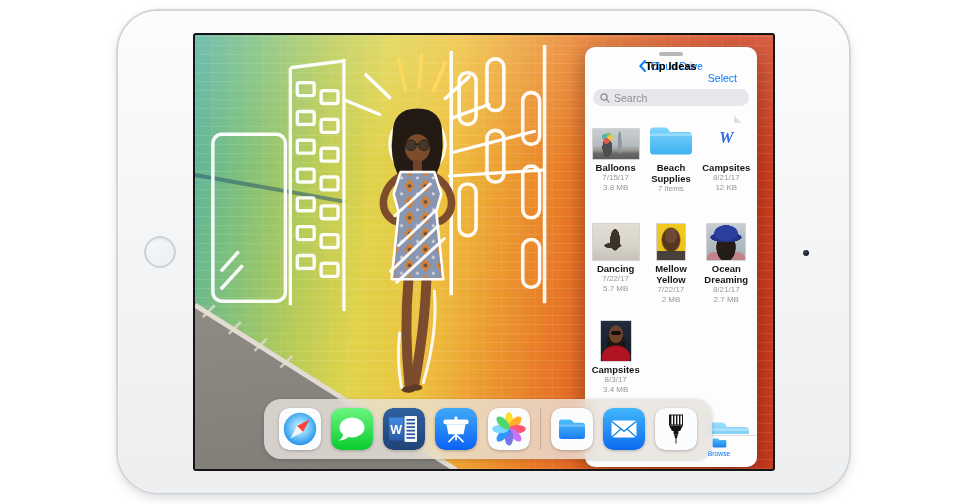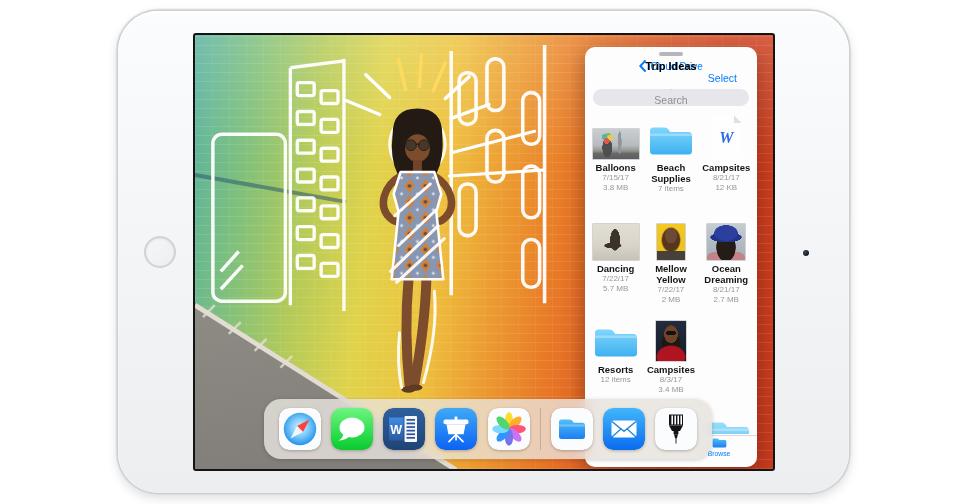--- a/index.html
+++ b/index.html
@@ -34,21 +34,21 @@
 
   
   .panel { position:absolute; left:390px; top:12px; width:172px; height:420px; border-radius:10px;
     background:#fdfdfd; box-shadow:0 6px 22px rgba(0,0,0,.35); z-index:5; }
   .handle { position:absolute; top:5px; left:74px; width:24px; height:3.5px; border-radius:2px; background:#a9a9ae; opacity:.85; }
   .nav { position:absolute; top:13px; left:0; right:0; height:20px; display:flex; align-items:center; padding:0 20px;flex-direction:column; }
   .back { display:flex; align-items:center; gap:2px; color:#007AFF; font-size:10px; cursor:default; }
   .navtitle { position:absolute; left:0; right:0; text-align:center; font-size:11px; font-weight:700; color:#000; pointer-events:none; }
   .select { margin-left:auto; color:#007AFF; font-size:10.5px; z-index:1; }
   .searchbar { position:absolute; top:42px; left:8px; right:8px; height:17px; border-radius:8.5px;
-    background:#e7e6eb; display:flex; align-items:center; padding:0 7px; gap:4px;flex-direction:column; }
+    background:#e7e6eb; display:flex; align-items:center; padding:0 7px; gap:4px; }
   .searchtxt { color:#8e8e93; font-size:10.5px; }
 
   .grid { position:absolute; top:64px; left:3px; right:3px; display:flex; flex-wrap:wrap; }
   .cell { flex:0 0 33.33%; height:101px; display:flex; flex-direction:column; align-items:center; text-align:center; }
   .thumbbox { height:48px; display:flex; align-items:flex-end; justify-content:center; margin-bottom:3px; }
   .fname { font-size:9.5px; line-height:11px; color:#141414; max-width:55px;font-weight:bold; }
   .fmeta { font-size:8px; line-height:10px; color:#97979c;text-align:center; }
   .fmeta:empty { display:none; }
 
   .ph { box-shadow:0 0 0 .6px rgba(0,0,0,.28); }
@@ -331,30 +331,20 @@
 
           <div class="cell">
             <div class="thumbbox">
                 <div class="ph ph-ocean"></div>
               </div>
             <div class="fname">Ocean Dreaming</div>
             <div class="fmeta">8/21/17</div>
             <div class="fmeta">2.7 MB</div>
           </div>
 
-          <div class="cell">
-            <div class="thumbbox">
-                <svg width="46" height="36">
-                  <use href="#folder-sym"></use>
-                </svg>
-              </div>
-            <div class="fname">Resorts</div>
-            <div class="fmeta">12 items</div>
-
-          </div>
 
           <div class="cell">
             <div class="thumbbox">
                 <div class="ph ph-sunglasses"></div>
               </div>
             <div class="fname">Campsites</div>
             <div class="fmeta">8/3/17</div>
             <div class="fmeta">3.4 MB</div>
           </div>
 

